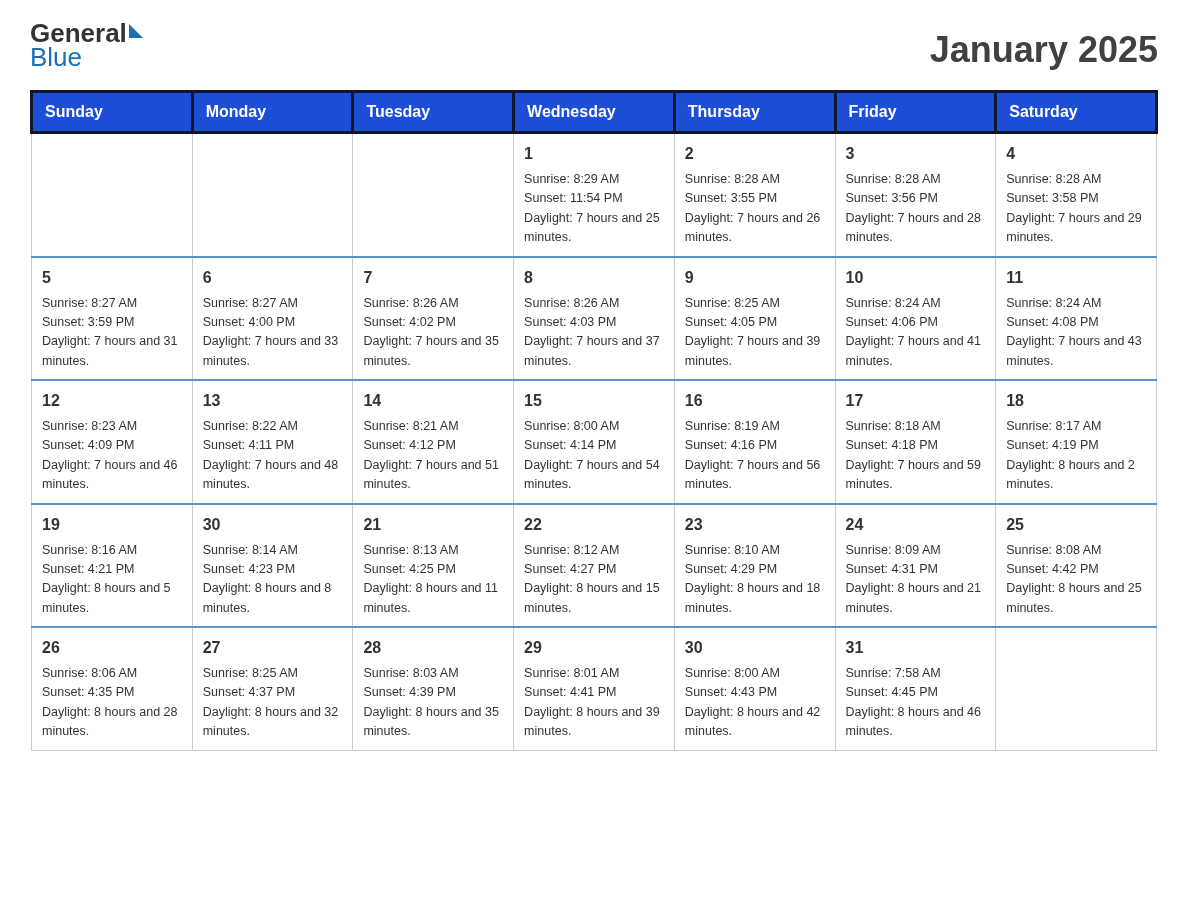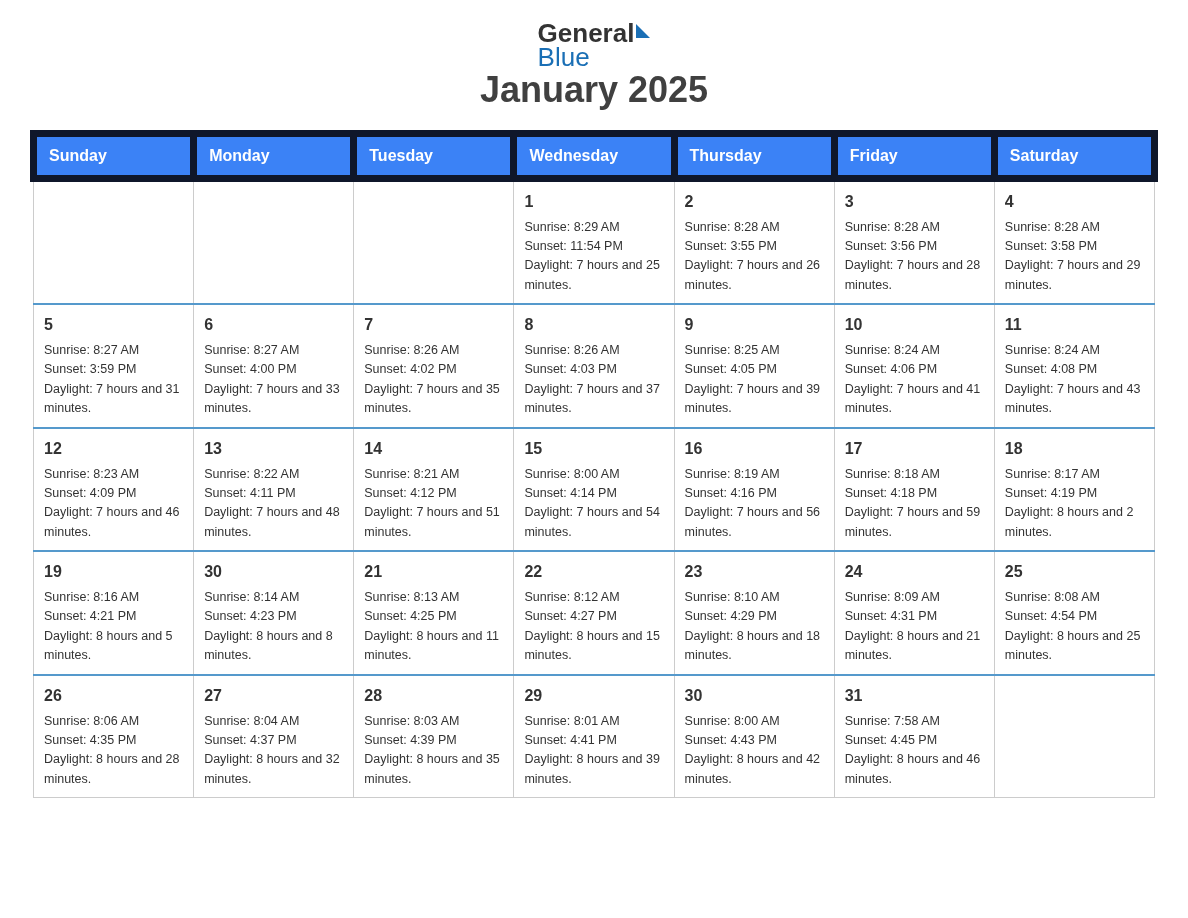--- a/index.html
+++ b/index.html
@@ -7,23 +7,22 @@
       font-family: Arial, Helvetica, sans-serif;
       background: #fff;
       color: #333;
       width: 1188px;
       min-height: 918px;
       padding: 20px 30px;
     }
     .header {
       display: flex;
       justify-content: space-between;
-      align-items: center;
+      align-items: flex-end;
       margin-bottom: 20px;
-      flex-direction: column;
     }
     .logo-text {
       font-size: 26px;
       font-weight: bold;
       color: #333;
       line-height: 1;
     }
     .logo-icon {
       width: 0;
       height: 0;
@@ -62,27 +61,27 @@
       font-size: 22px;
       color: #555;
       margin-top: 4px;
     }
     .calendar {
       width: 100%;
       border-collapse: collapse;
       border: 1px solid #aaa;
     }
     .calendar th {
-      background-color: #3b82f6;
+      background-color: #1d4ed8;
       color: #fff;
       font-size: 16px;
       font-weight: bold;
       padding: 10px 12px;
       text-align: left;
-      border: 7px solid #0f172a;
+      border: 3px solid #0f172a;
     }
     .calendar td {
       vertical-align: top;
       padding: 8px 10px;
       border: 1px solid #ccc;
       width: calc(100% / 7);
       min-height: 110px;
       font-size: 13px;
       line-height: 1.5;
     }
@@ -310,36 +309,36 @@
         <td>
           <span class="day-number">24</span>
           <div class="day-info">Sunrise: 8:09 AM
 Sunset: 4:31 PM
 Daylight: 8 hours
 and 21 minutes.</div>
         </td>
         <td>
           <span class="day-number">25</span>
           <div class="day-info">Sunrise: 8:08 AM
-Sunset: 4:54 PM
+Sunset: 4:42 PM
 Daylight: 8 hours
 and 25 minutes.</div>
         </td>
       </tr>
       <tr>
         <td>
           <span class="day-number">26</span>
           <div class="day-info">Sunrise: 8:06 AM
 Sunset: 4:35 PM
 Daylight: 8 hours
 and 28 minutes.</div>
         </td>
         <td>
           <span class="day-number">27</span>
-          <div class="day-info">Sunrise: 8:04 AM
+          <div class="day-info">Sunrise: 8:25 AM
 Sunset: 4:37 PM
 Daylight: 8 hours
 and 32 minutes.</div>
         </td>
         <td>
           <span class="day-number">28</span>
           <div class="day-info">Sunrise: 8:03 AM
 Sunset: 4:39 PM
 Daylight: 8 hours
 and 35 minutes.</div>

